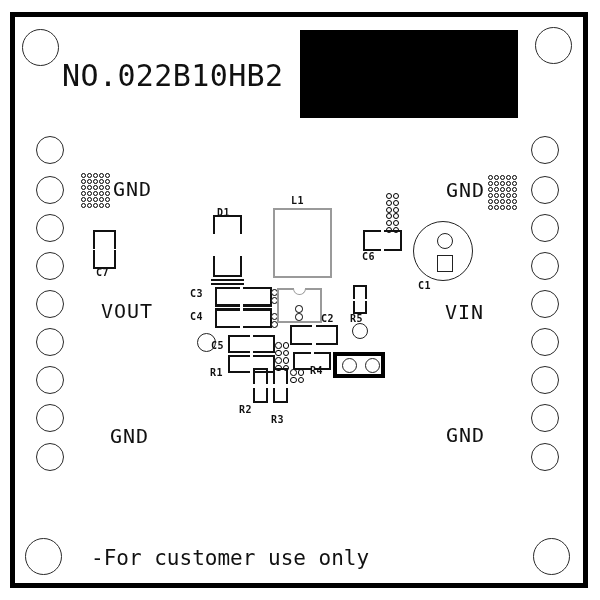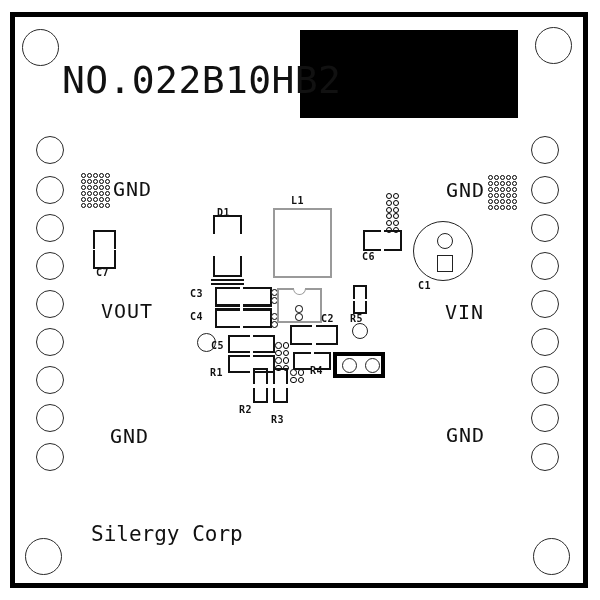--- a/index.html
+++ b/index.html
@@ -5,21 +5,21 @@
   html,body{margin:0;padding:0;background:#fff;}
   #canvas{
     position:relative;width:600px;height:600px;background:#fff;overflow:hidden;
     font-family:"DejaVu Sans Mono", monospace;color:var(--silk,#111);
   }
   .board{
     position:absolute;left:10px;top:12px;width:578px;height:576px;
     border:5px solid var(--outline,#000);box-sizing:border-box;background:#fff;
   }
   .label-block{position:absolute;left:300px;top:30px;width:218px;height:88px;background:var(--block,#000);}
-  .title{position:absolute;left:62px;top:61px;font-size:38px;line-height:1;letter-spacing:.4px;white-space:pre;}
+  .title{position:absolute;left:62px;top:61px;font-size:30px;line-height:1;letter-spacing:.4px;white-space:pre;}
   .net{position:absolute;font-size:20px;line-height:1;letter-spacing:1px;white-space:pre;}
   .ref{position:absolute;font-size:10px;line-height:1;font-weight:700;letter-spacing:.5px;white-space:pre;}
   .footer{position:absolute;font-size:21px;line-height:1;white-space:pre;}
   .hole{position:absolute;border:1.6px solid #2a2a2a;border-radius:50%;box-sizing:border-box;background:#fff;}
   .circ{position:absolute;border:1.6px solid #222;border-radius:50%;box-sizing:border-box;background:#fff;}
   .rect{position:absolute;box-sizing:border-box;}
   .pad{position:absolute;border:2px solid var(--silk,#111);box-sizing:border-box;background:transparent;}
   .open-r{border-right:none;} .open-l{border-left:none;}
   .open-t{border-top:none;}  .open-b{border-bottom:none;}
   .thick-b{border-bottom-width:3px;} .thick-t{border-top-width:3px;}
@@ -217,21 +217,21 @@
   <div class="pad open-t" style="left:273px;top:388px;width:15px;height:15px"></div>
   <div class="ref" style="left:239px;top:405px">R2</div>
   <div class="ref" style="left:271px;top:415px">R3</div>
   <div class="via-grid" style="left: 290px; top: 369px; grid-template-columns: repeat(2, 6.5px); gap: 1px;">
       <div class="via-dot" style="width: 6.5px; height: 6.5px;"></div>
       <div class="via-dot" style="width: 6.5px; height: 6.5px;"></div>
       <div class="via-dot" style="width: 6.5px; height: 6.5px;"></div>
       <div class="via-dot" style="width: 6.5px; height: 6.5px;"></div>
     </div>
 
-  <div class="footer" style="left:91px;top:524px">Silergy Corp</div>
+  <div class="footer" style="left:91px;top:548px">-For customer use only</div>
 <div class="hole" style="left: 21.5px; top: 28.5px; width: 37px; height: 37px;"></div>
     <div class="hole" style="left: 534.5px; top: 26.5px; width: 37px; height: 37px;"></div>
     <div class="hole" style="left: 24.5px; top: 537.5px; width: 37px; height: 37px;"></div>
     <div class="hole" style="left: 532.5px; top: 537.5px; width: 37px; height: 37px;"></div>
     <div class="hole" style="left: 36px; top: 136px; width: 28px; height: 28px;"></div>
     <div class="hole" style="left: 531px; top: 136px; width: 28px; height: 28px;"></div>
     <div class="hole" style="left: 36px; top: 176px; width: 28px; height: 28px;"></div>
     <div class="hole" style="left: 531px; top: 176px; width: 28px; height: 28px;"></div>
     <div class="hole" style="left: 36px; top: 214px; width: 28px; height: 28px;"></div>
     <div class="hole" style="left: 531px; top: 214px; width: 28px; height: 28px;"></div>

